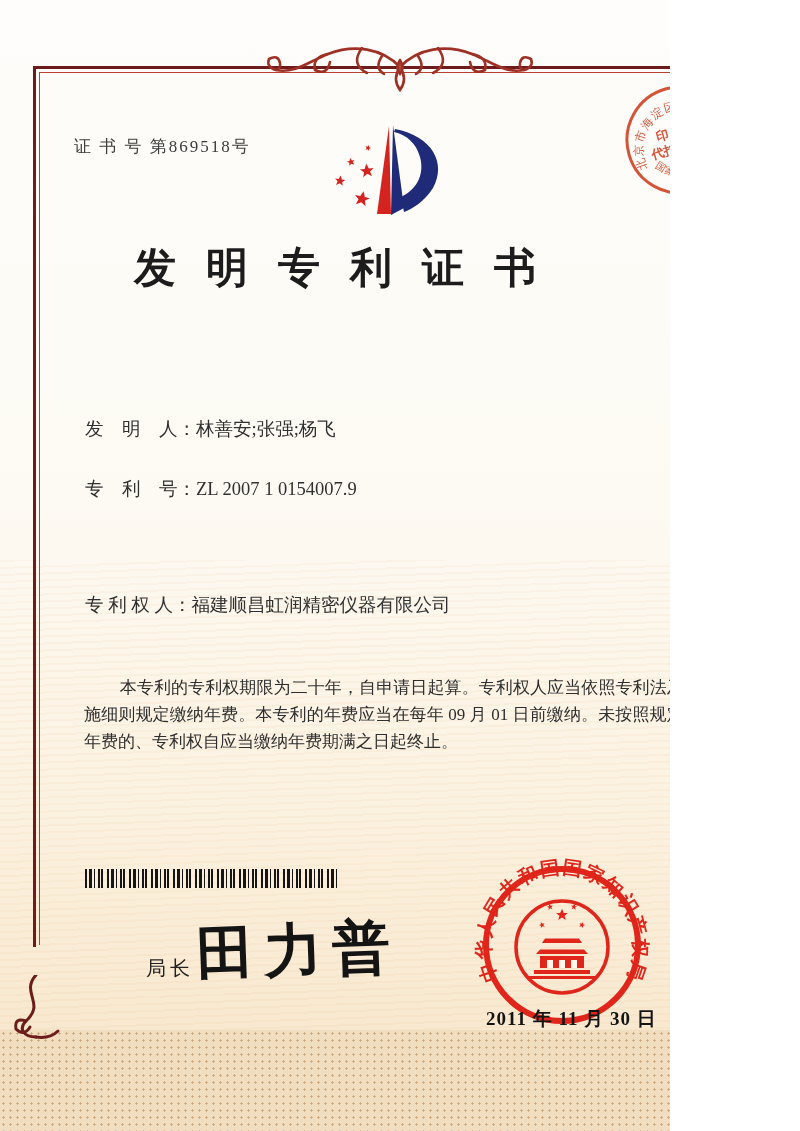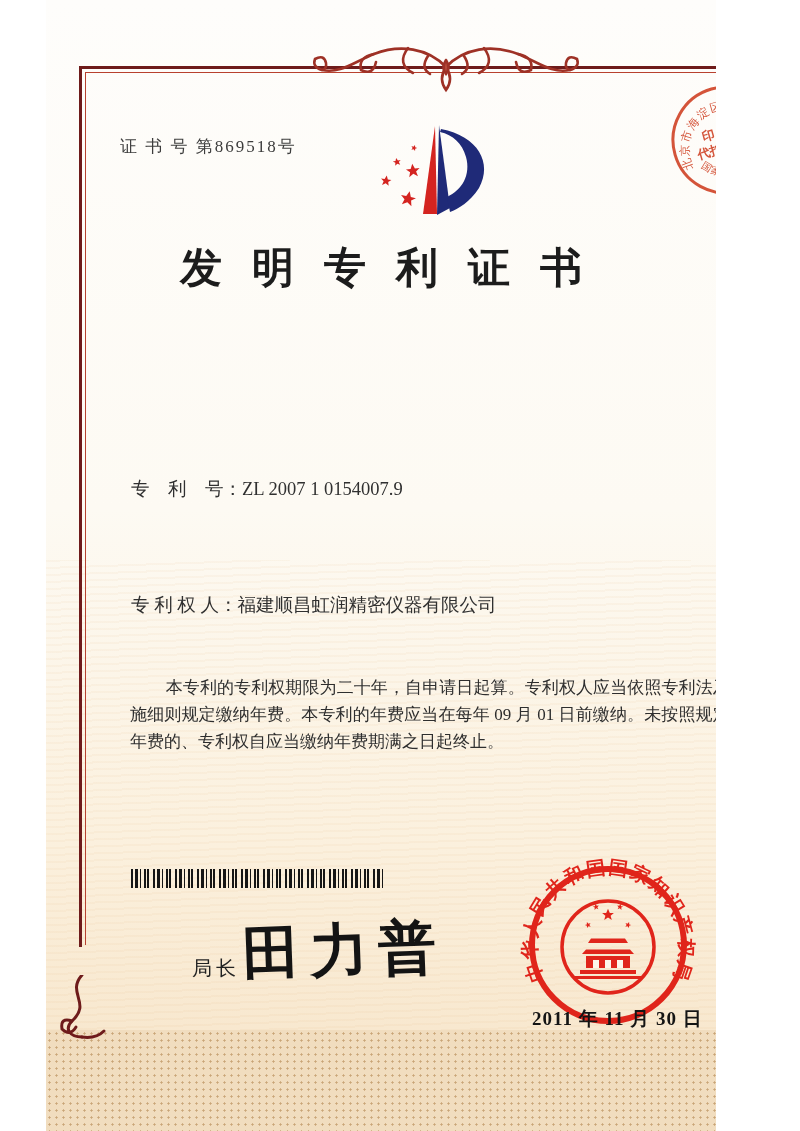--- a/index.html
+++ b/index.html
@@ -1,18 +1,18 @@
 <!DOCTYPE html>
 <html><head>
 <meta charset="utf-8">
 <style>
   html,body{margin:0;padding:0;}
   body{width:800px;height:1131px;font-family:"Liberation Serif","DejaVu Serif",serif;}
   .page{position:relative;width:670px;height:1131px;overflow:hidden;
-    background:linear-gradient(180deg,#fefdfb 0%,#fdfaf3 45%,#fbf0dd 75%,#f8e8cf 91%);margin-left:46px;}
+    background:linear-gradient(180deg,#fefdfb 0%,#fdfaf3 45%,#fbf0dd 75%,#f8e8cf 91%);}
   .wave-texture{position:absolute;left:0;top:560px;width:800px;height:470px;pointer-events:none;
     background:repeating-linear-gradient(178deg,rgba(222,168,108,0.07) 0 2px,rgba(255,255,255,0) 2px 7px);}
   .dots-strip{position:absolute;left:0;top:1030px;width:800px;height:101px;background-color:#f1ddbf;
     background-image:radial-gradient(circle,#c9a577 0.9px,rgba(0,0,0,0) 1.3px);background-size:7px 7px;}
   .frame-outer{position:absolute;left:33px;top:66px;width:726px;height:878px;
     border-top:3px solid #6e1b1b;border-left:3px solid #6e1b1b;border-right:3px solid #6e1b1b;}
   .frame-inner{position:absolute;left:39px;top:72px;width:714px;height:872px;
     border-top:1px solid #b8412f;border-left:1px solid #b8412f;border-right:1px solid #b8412f;}
   .ornament-top{position:absolute;left:262px;top:30px;}
   .cert-no{position:absolute;left:74px;top:135px;font-size:17px;letter-spacing:2px;color:#3c3c3c;}
@@ -100,20 +100,23 @@
       <text font-size="10" letter-spacing="0.5">
         <textPath href="#stampBot" startOffset="50%" text-anchor="middle">国家知识产权局</textPath>
       </text>
       <text x="58" y="53" text-anchor="middle" font-size="12.5" font-weight="bold">印 花 税</text>
       <text x="58" y="69" text-anchor="middle" font-size="12.5" font-weight="bold">代扣专用章</text>
     </g>
   </svg>
 
   <div class="title">发明专利证书</div>
 
+  <div class="field-row f1">
+    <span>发　明　人：</span><span>林善安;张强;杨飞</span>
+  </div>
   <div class="field-row f2">
     <span>专　利　号：</span><span>ZL 2007 1 0154007.9</span>
   </div>
   <div class="field-row f4">
     <span>专 利 权 人：</span><span>福建顺昌虹润精密仪器有限公司</span>
   </div>
 
   <div class="paras">
     <p>本专利的专利权期限为二十年，自申请日起算。专利权人应当依照专利法及其实施细则规定缴纳年费。本专利的年费应当在每年 09 月 01 日前缴纳。未按照规定缴纳年费的、专利权自应当缴纳年费期满之日起终止。</p>
   </div>

